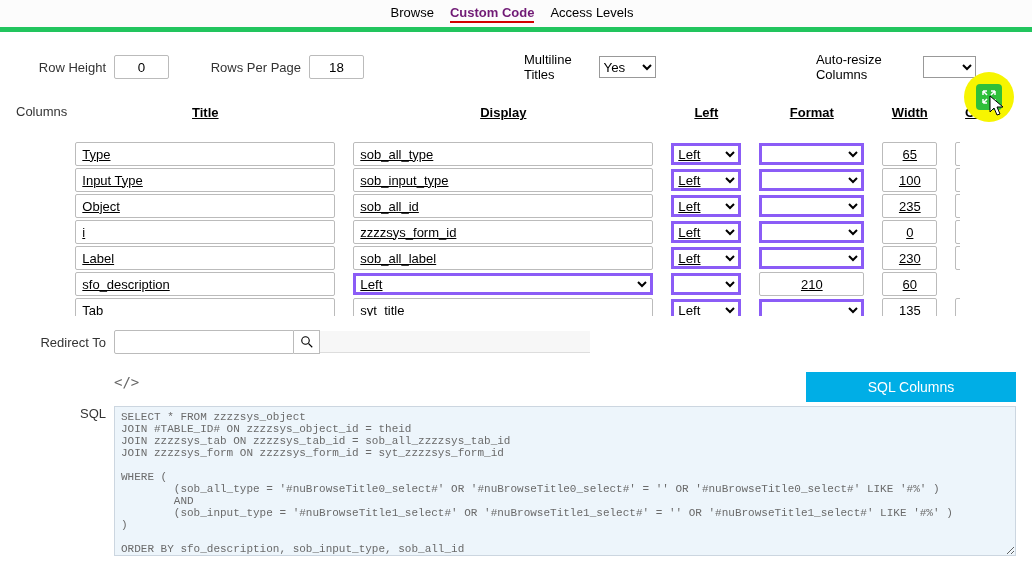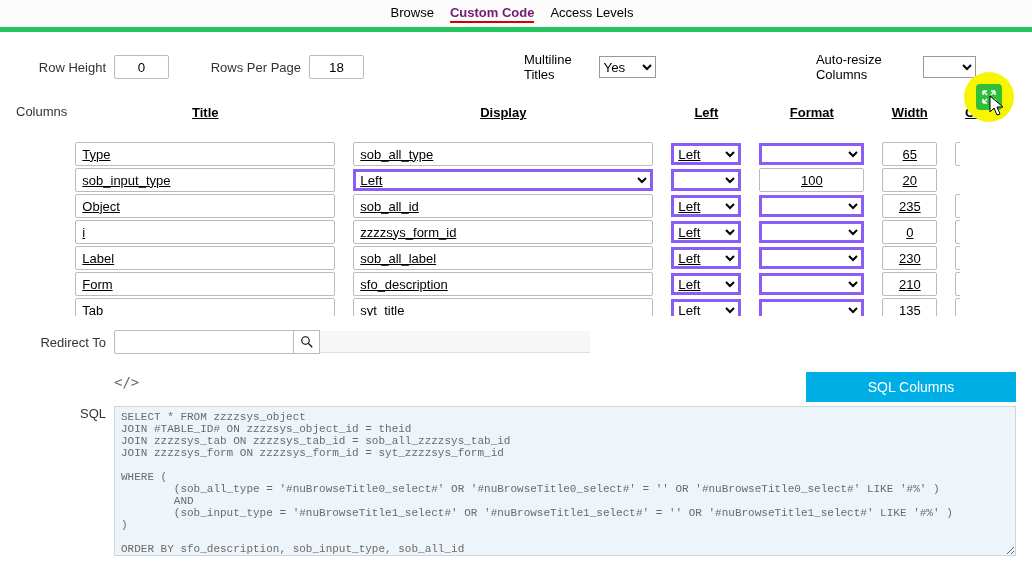--- a/index.html
+++ b/index.html
@@ -258,20 +258,21 @@
               <input class="cell-input" value="sob_all_type" style="">
               <select class="cell-sel"><option>Left</option></select>
               <select class="cell-sel"><option></option></select>
               <input class="cell-input cell-num" value="65" style="">
               <input class="cell-input cell-num" value="10" style="">
               <div class="cell-chk">
                 <input type="checkbox" style="">
               </div>
             </div>
             <div class="grid-row">
+              <input class="cell-input" value="Input Type" style="">
               <input class="cell-input" value="sob_input_type" style="">
               <select class="cell-sel"><option>Left</option></select>
               <select class="cell-sel"><option></option></select>
               <input class="cell-input cell-num" value="100" style="">
               <input class="cell-input cell-num" value="20" style="">
               <div class="cell-chk">
                 <input type="checkbox" style="">
               </div>
             </div>
             <div class="grid-row">
@@ -301,21 +302,20 @@
               <input class="cell-input" value="sob_all_label" style="">
               <select class="cell-sel"><option>Left</option></select>
               <select class="cell-sel"><option></option></select>
               <input class="cell-input cell-num" value="230" style="">
               <input class="cell-input cell-num" value="50" style="">
               <div class="cell-chk">
                 <input type="checkbox" style="">
               </div>
             </div>
             <div class="grid-row">
-              <input class="cell-input" value="Form" style="">
               <input class="cell-input" value="sfo_description" style="">
               <select class="cell-sel"><option>Left</option></select>
               <select class="cell-sel"><option></option></select>
               <input class="cell-input cell-num" value="210" style="">
               <input class="cell-input cell-num" value="60" style="">
               <div class="cell-chk">
                 <input type="checkbox" style="">
               </div>
             </div>
             <div class="grid-row">

